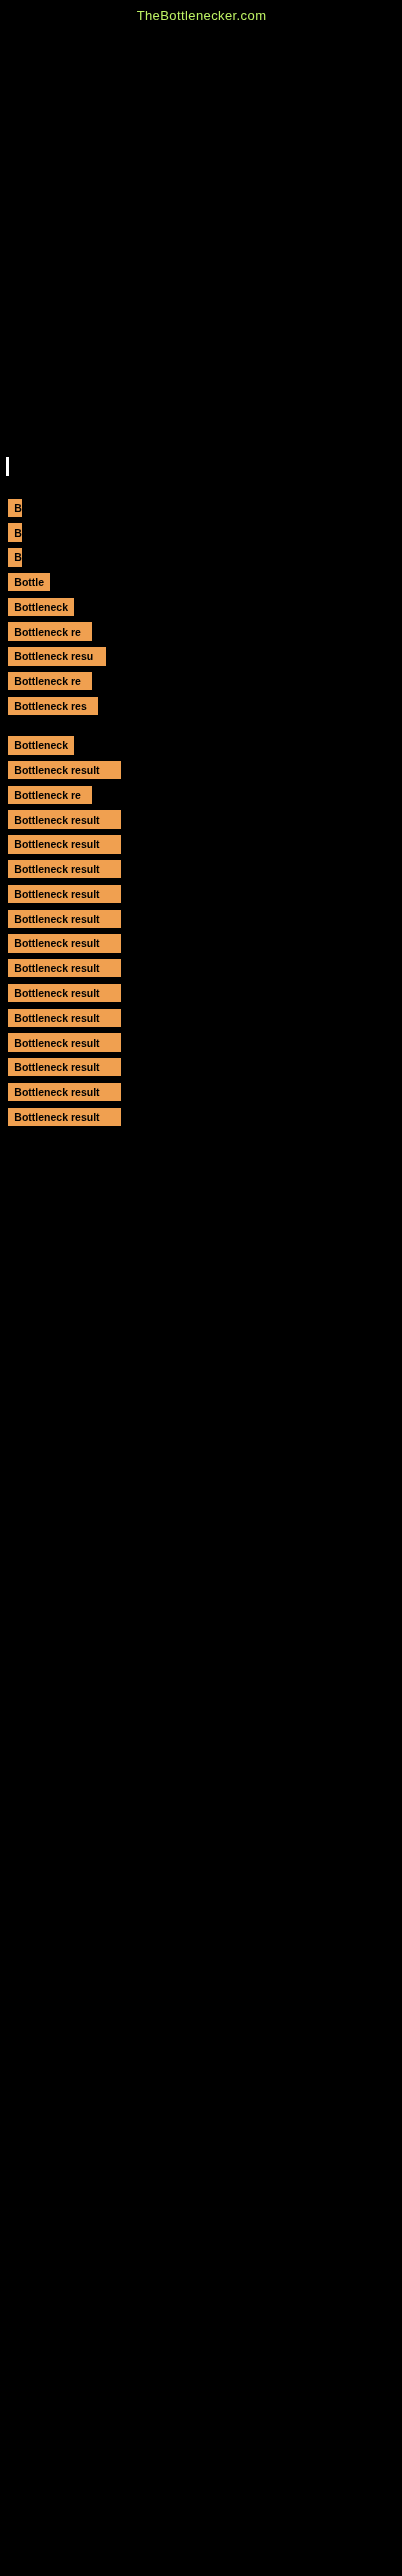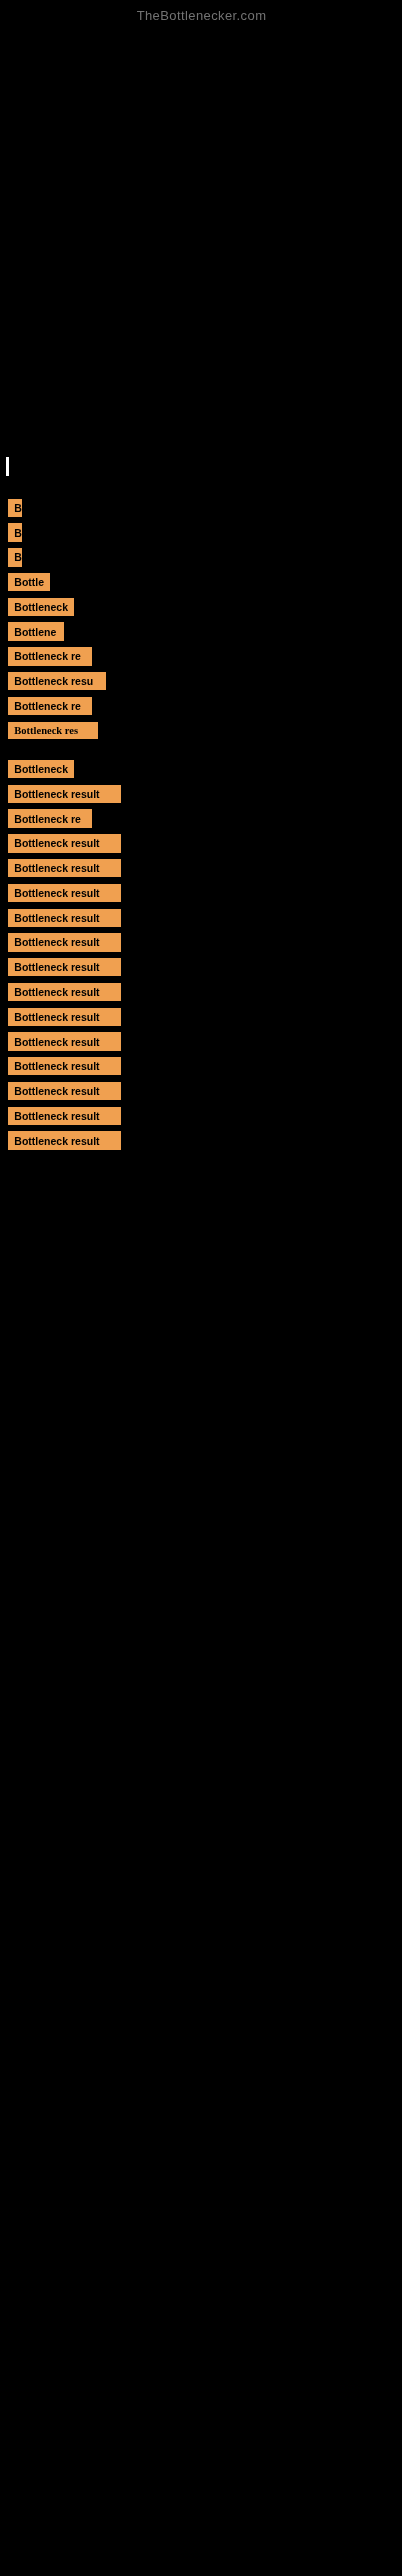--- a/index.html
+++ b/index.html
@@ -8,21 +8,21 @@
       box-sizing: border-box;
     }
     body {
       background-color: #000000;
       width: 403px;
       min-height: 2576px;
       font-family: Arial, sans-serif;
       position: relative;
     }
     .site-title {
-      color: #737373;
+      color: #bef264;
       font-size: 13px;
       text-align: center;
       padding: 8px 0 4px 0;
       letter-spacing: 0.4px;
     }
     .result-item {
       display: flex;
       align-items: center;
       margin: 4.8px 0;
       padding: 0 3.2px;
@@ -69,32 +69,29 @@
     <div class="result-item" style="margin-bottom: 6.4px; margin-left: 3.2px;">
       <span class="result-label" style="max-width: 14.5px; width: 14.5px;">B</span>
     </div>
     <div class="result-item" style="margin-bottom: 6.4px; margin-left: 3.2px;">
       <span class="result-label" style="max-width: 42px; width: 58px;">Bottle</span>
     </div>
     <div class="result-item" style="margin-bottom: 6.4px; margin-left: 3.2px;">
       <span class="result-label" style="max-width: 66px; width: 66px;">Bottleneck</span>
     </div>
     <div class="result-item" style="margin-bottom: 6.4px; margin-left: 3.2px;">
-      <span class="result-label" style="max-width: 56px; width: 56px;">Bottlene</span>
-    </div>
-    <div class="result-item" style="margin-bottom: 6.4px; margin-left: 3.2px;">
       <span class="result-label" style="max-width: 84px; width: 84px;">Bottleneck re</span>
     </div>
     <div class="result-item" style="margin-bottom: 6.4px; margin-left: 3.2px;">
       <span class="result-label" style="max-width: 98px; width: 106px;">Bottleneck resu</span>
     </div>
     <div class="result-item" style="margin-bottom: 6.4px; margin-left: 3.2px;">
       <span class="result-label" style="max-width: 84px; width: 84px;">Bottleneck re</span>
     </div>
-    <div class="result-item" style="margin-bottom: 21px; margin-left: 3.2px; font-family: Liberation Serif, serif;">
+    <div class="result-item" style="margin-bottom: 21px; margin-left: 3.2px;">
       <span class="result-label" style="max-width: 90px; width: 90px;">Bottleneck res</span>
     </div>
     <div class="result-item" style="margin-bottom: 6.4px; margin-left: 3.2px;">
       <span class="result-label" style="max-width: 66px; width: 66px;">Bottleneck</span>
     </div>
     <div class="result-item" style="margin-bottom: 6.4px; margin-left: 3.2px;">
       <span class="result-label" style="max-width: 113px; width: 113px;">Bottleneck result</span>
     </div>
     <div class="result-item" style="margin-bottom: 6.4px; margin-left: 3.2px;">
       <span class="result-label" style="max-width: 84px; width: 84px;">Bottleneck re</span>

